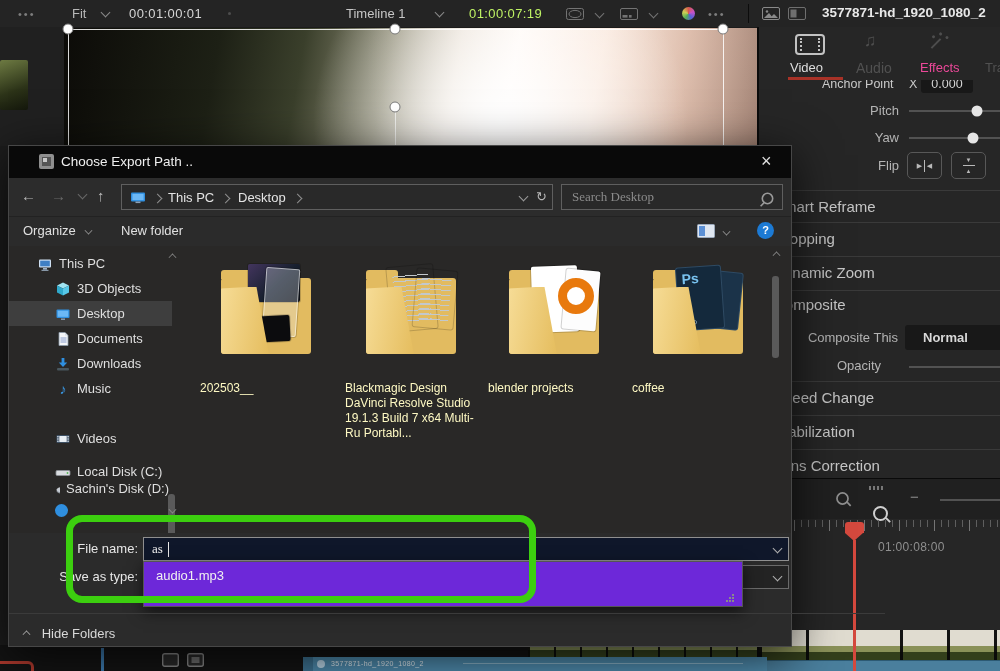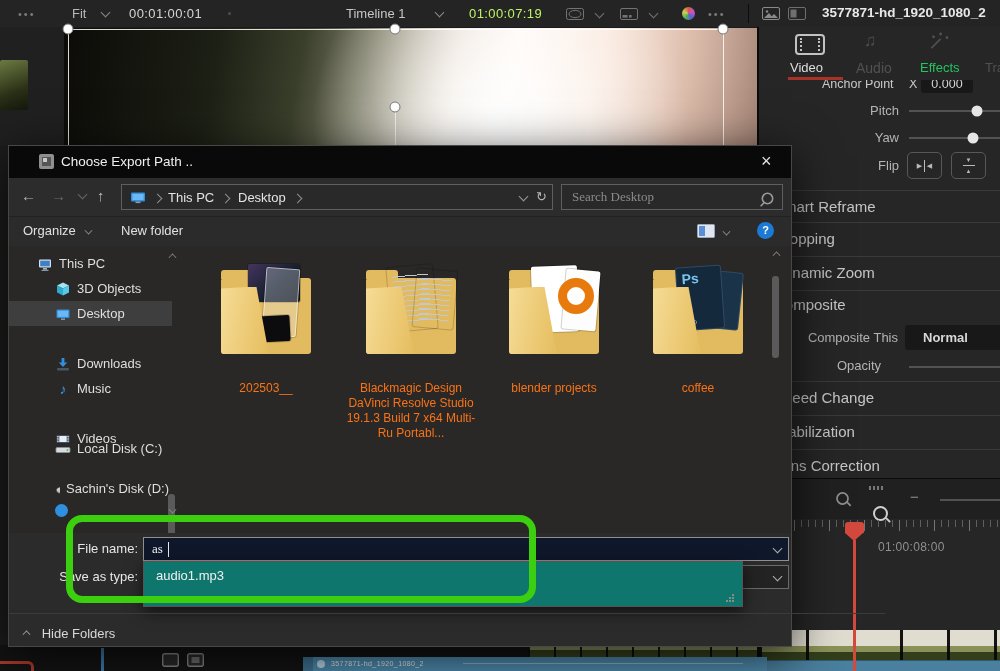--- a/index.html
+++ b/index.html
@@ -57,21 +57,21 @@
   .content{position:absolute;left:0;top:100px;width:782px;height:287px;background:#292827;overflow:hidden;}
   .sthumb{position:absolute;width:7px;border-radius:3px;background:#5a5a5a;}
   .sarrow{position:absolute;color:#8d8d8d;}
   
   .folder{position:absolute;}
   .fback{position:absolute;left:3%;right:3%;top:15%;bottom:4%;background:#e2bb60;border-radius:3px;}
   .fback::before{content:'';position:absolute;top:-8px;left:0;width:36%;height:9px;background:#e2bb60;border-radius:3px 3px 0 0;}
   .ffront{position:absolute;left:3%;bottom:4%;top:24%;width:50%;z-index:3;border-radius:3px 0 0 3px;
           background:linear-gradient(100deg,#f6dc96,#e5bd5e);clip-path:polygon(0 3%,74% 0,100% 100%,0 100%);}
   .sheet{position:absolute;background:#fff;border-radius:2px;box-shadow:0 0 0 1px rgba(0,0,0,.18);z-index:2;}
-  .flabel{position:absolute;text-align:center;font-size:12px;line-height:15px;color:#f97316;}
+  .flabel{position:absolute;text-align:left;font-size:12px;line-height:15px;color:#fef9c3;}
   .lines{background:repeating-linear-gradient(180deg,transparent 0 4px,#c2c8cc 4px 5px);background-clip:content-box;padding:6px 5px;box-sizing:border-box;}
   
   .anno{position:absolute;left:66px;top:515px;width:456px;height:74px;border:7px solid #3ccf0f;border-radius:16px;z-index:40;}
   input{font-family:Liberation Serif, serif;}
   input::placeholder{color:#8b8b8b;}
 </style>
 </head>
 <body>
 
 <div class="stage">
@@ -131,21 +131,21 @@
 
     <div class="abs" style="left:36px;top:7px">
         <div class="vidicon"></div>
       </div>
     <div class="abs nw" style="left:105px;top:4px;font-size:17px;color:#4e4e4e">♫</div>
     <div class="abs" style="left:176px;top:10px">
         <div class="wand"></div>
       </div>
     <div class="abs nw" style="left:31px;top:33px;font-size:13px;color:#dedede">Video</div>
     <div class="abs nw" style="left:97px;top:33px;font-size:14px;color:#515151">Audio</div>
-    <div class="abs nw" style="left:161px;top:33px;font-size:13px;color:#22c55e">Effects</div>
+    <div class="abs nw" style="left:161px;top:33px;font-size:13px;color:#ec4899">Effects</div>
     <div class="abs nw" style="left:226px;top:33px;font-size:13px;color:#515151">Transitions</div>
     <div class="abs" style="left:29px;top:50px;width:55px;height:3px;background:#a83227"></div>
 
     <div class="abs" style="left:0;top:53px;width:243px;height:16px;overflow:hidden">
       <div style="margin-top:-3px;position:relative;height:20px">
         <span class="abs nw" style="left:63px;font-size:12.5px;color:#c9c9c9">Anchor Point</span>
         <span class="abs nw" style="left:150px;font-size:12.5px;color:#c9c9c9">X</span>
         <span class="abs nw" style="left:162px;top:-2px;width:52px;height:18px;background:#181818;border-radius:3px;text-align:center;font-size:12.5px;color:#d5d5d5;line-height:18px">0.000</span>
       </div>
     </div>
@@ -299,20 +299,32 @@
           <span class="lab nw">3D Objects</span>
         </div>
         <div class="srow" style="top:55px;width:163px;background:#3e3e3e">
           <svg style="margin-left:46px" width="16" height="16">
               <rect x="1.5" y="3.5" width="13" height="8.5" rx="1" fill="#2f8fe0"></rect>
               <rect x="2.7" y="4.7" width="10.6" height="6.1" fill="#6cb8f5"></rect>
               <rect x="6" y="12.5" width="4" height="1.4" fill="#8aa0b8"></rect>
             </svg>
           <span class="lab nw">Desktop</span>
         </div>
+        <div class="srow" style="top:80px;width:160px">
+          <svg style="margin-left:46px" width="16" height="16">
+              <path d="M4 1.5h6l3 3V14.5H4z" fill="#f4f6f8" stroke="#8a99a8" stroke-width=".8"></path>
+              <path d="M10 1.5v3h3z" fill="#d7dee6"></path>
+              <g stroke="#7f95c9" stroke-width=".9">
+                <line x1="5.5" y1="7" x2="11.5" y2="7"></line>
+                <line x1="5.5" y1="9" x2="11.5" y2="9"></line>
+                <line x1="5.5" y1="11" x2="11.5" y2="11"></line>
+              </g>
+            </svg>
+          <span class="lab nw">Documents</span>
+        </div>
         <div class="srow" style="top:105px;width:160px">
           <svg style="margin-left:46px" width="16" height="16">
               <rect x="2" y="12" width="12" height="2.4" rx="1" fill="#49575f"></rect>
               <rect x="6.6" y="2" width="2.8" height="5" fill="#2f8fe0"></rect>
               <polygon points="8,11 3.8,6.5 12.2,6.5" fill="#2f8fe0"></polygon>
             </svg>
           <span class="lab nw">Downloads</span>
         </div>
         <div class="srow" style="top:130px;width:160px">
           <span style="margin-left:46px;width:16px;text-align:center;font-size:14px;color:#3a9ae8">♪</span>
@@ -326,21 +338,21 @@
                 <rect x="2.2" y="5" width="1.4" height="1.4"></rect>
                 <rect x="2.2" y="7.3" width="1.4" height="1.4"></rect>
                 <rect x="2.2" y="9.6" width="1.4" height="1.4"></rect>
                 <rect x="12.4" y="5" width="1.4" height="1.4"></rect>
                 <rect x="12.4" y="7.3" width="1.4" height="1.4"></rect>
                 <rect x="12.4" y="9.6" width="1.4" height="1.4"></rect>
               </g>
             </svg>
           <span class="lab nw">Videos</span>
         </div>
-        <div class="srow" style="top:190px;width:160px">
+        <div class="srow" style="top:213px;width:160px">
           <svg style="margin-left:46px" width="16" height="16">
               <rect x="1" y="6.5" width="14" height="5" rx="1.2" fill="#d8dbdf" stroke="#8d9298" stroke-width=".8"></rect>
               <circle cx="12.5" cy="9" r=".9" fill="#58b558"></circle>
             </svg>
           <span class="lab nw">Local Disk (C:)</span>
         </div>
         <div class="srow" style="top:230px;width:160px">
           <svg style="margin-left:46px" width="16" height="16">
               <ellipse cx="8" cy="10" rx="6.5" ry="2.8" fill="#8c9199"></ellipse>
               <ellipse cx="8" cy="8.8" rx="6.5" ry="2.8" fill="#c6cbd2"></ellipse>
@@ -398,21 +410,21 @@
       <div class="abs" style="left:134px;top:4px;width:646px;height:24px;background:#0f172a;border:1px solid #8f8f8f;box-sizing:border-box">
         <input type="text" style="position: absolute; left: 6px; top: 2px; width: 600px; background: transparent; border: none; outline: none; color: rgb(240, 240, 240); font-size: 13px;" value="as">
         <div class="abs" style="left:24px;top:4px;width:1px;height:15px;background:#e8e8e8"></div>
         <span class="chev cd abs" style="left:630px;top:7px;color:#b0b0b0"></span>
       </div>
       <div class="abs nw" style="left:0;top:36px;width:129px;text-align:right;color:#e6e6e6">Save as type:</div>
       <div class="abs" style="left:134px;top:32px;width:646px;height:24px;background:#232323;border:1px solid #6a6a6a;box-sizing:border-box">
         <span class="chev cd abs" style="left:630px;top:7px;color:#b0b0b0"></span>
       </div>
 
-      <div class="abs" style="left:134px;top:28px;width:598px;height:44px;background:#0f766e;border:1px solid #555;box-shadow:0 5px 14px rgba(0,0,0,.6)">
+      <div class="abs" style="left:134px;top:28px;width:598px;height:44px;background:#6d28d9;border:1px solid #555;box-shadow:0 5px 14px rgba(0,0,0,.6)">
         <div class="abs nw" style="left:12px;top:6px;color:#f0f0f0">audio1.mp3</div>
         <svg class="abs" style="left:582px;top:32px" width="9" height="9">
             <g fill="#8a8a8a">
               <rect x="6" y="0" width="2" height="2"></rect>
               <rect x="3" y="3" width="2" height="2"></rect>
               <rect x="6" y="3" width="2" height="2"></rect>
               <rect x="0" y="6" width="2" height="2"></rect>
               <rect x="3" y="6" width="2" height="2"></rect>
               <rect x="6" y="6" width="2" height="2"></rect>
             </g>

